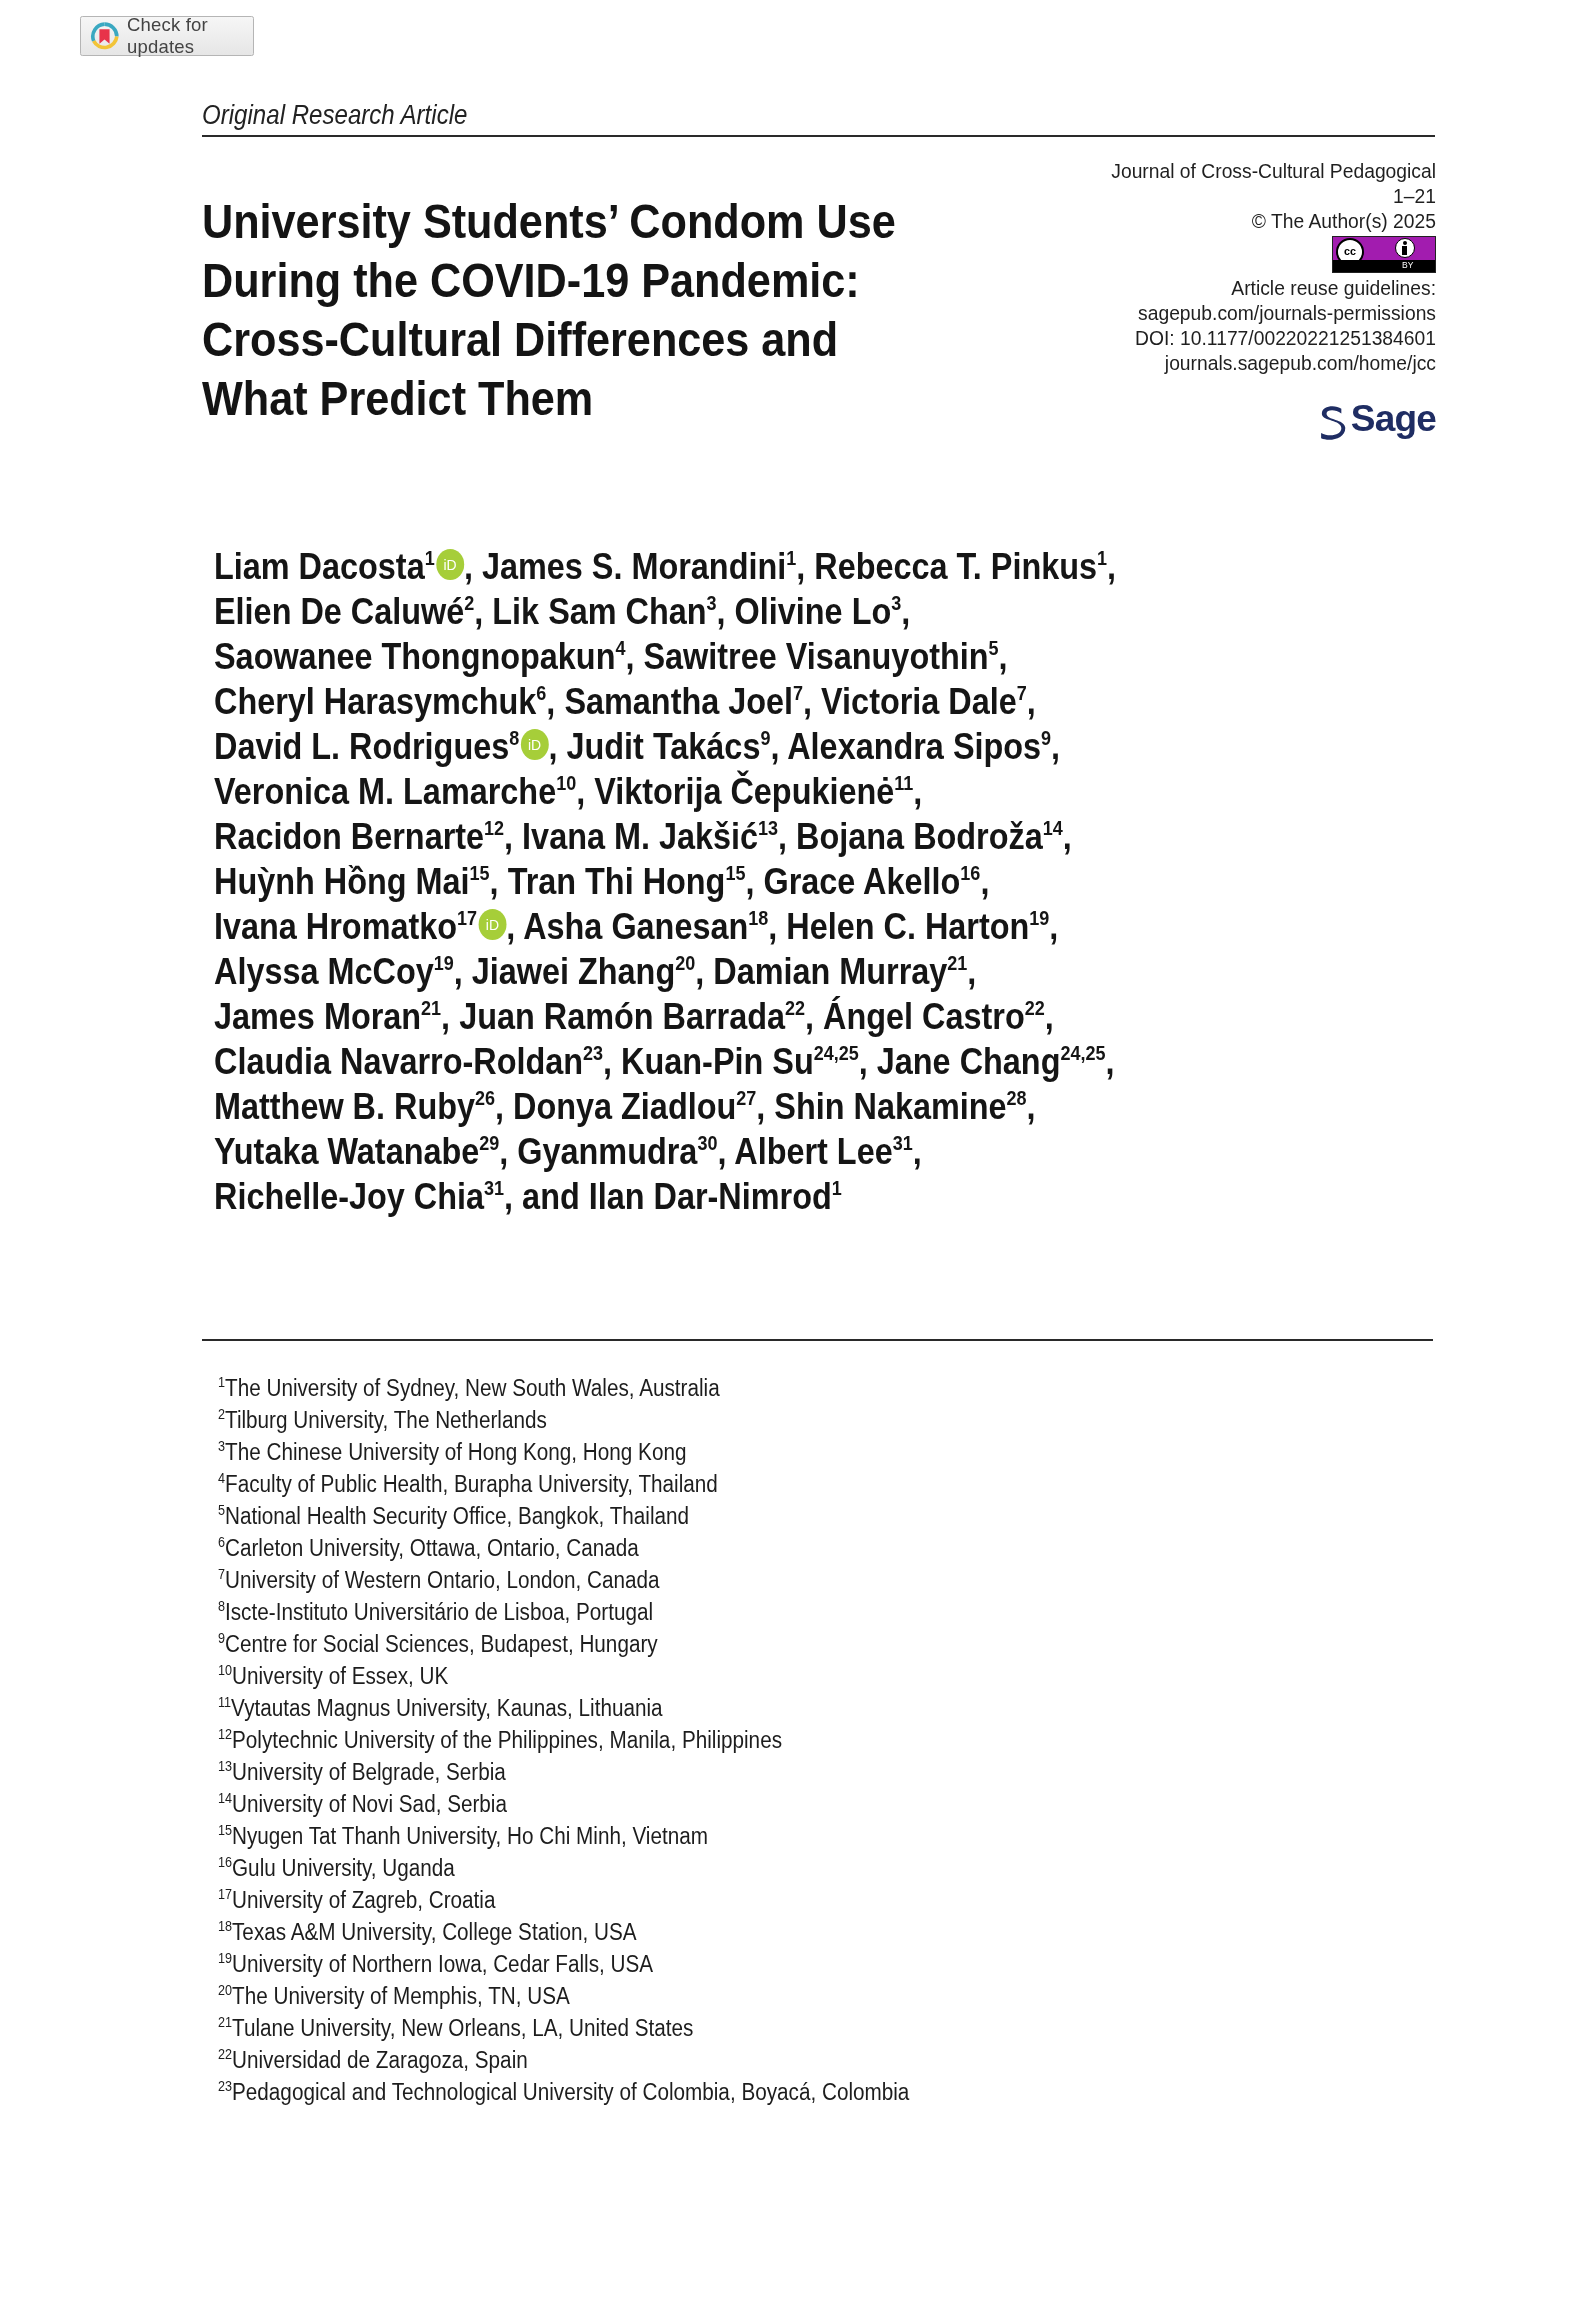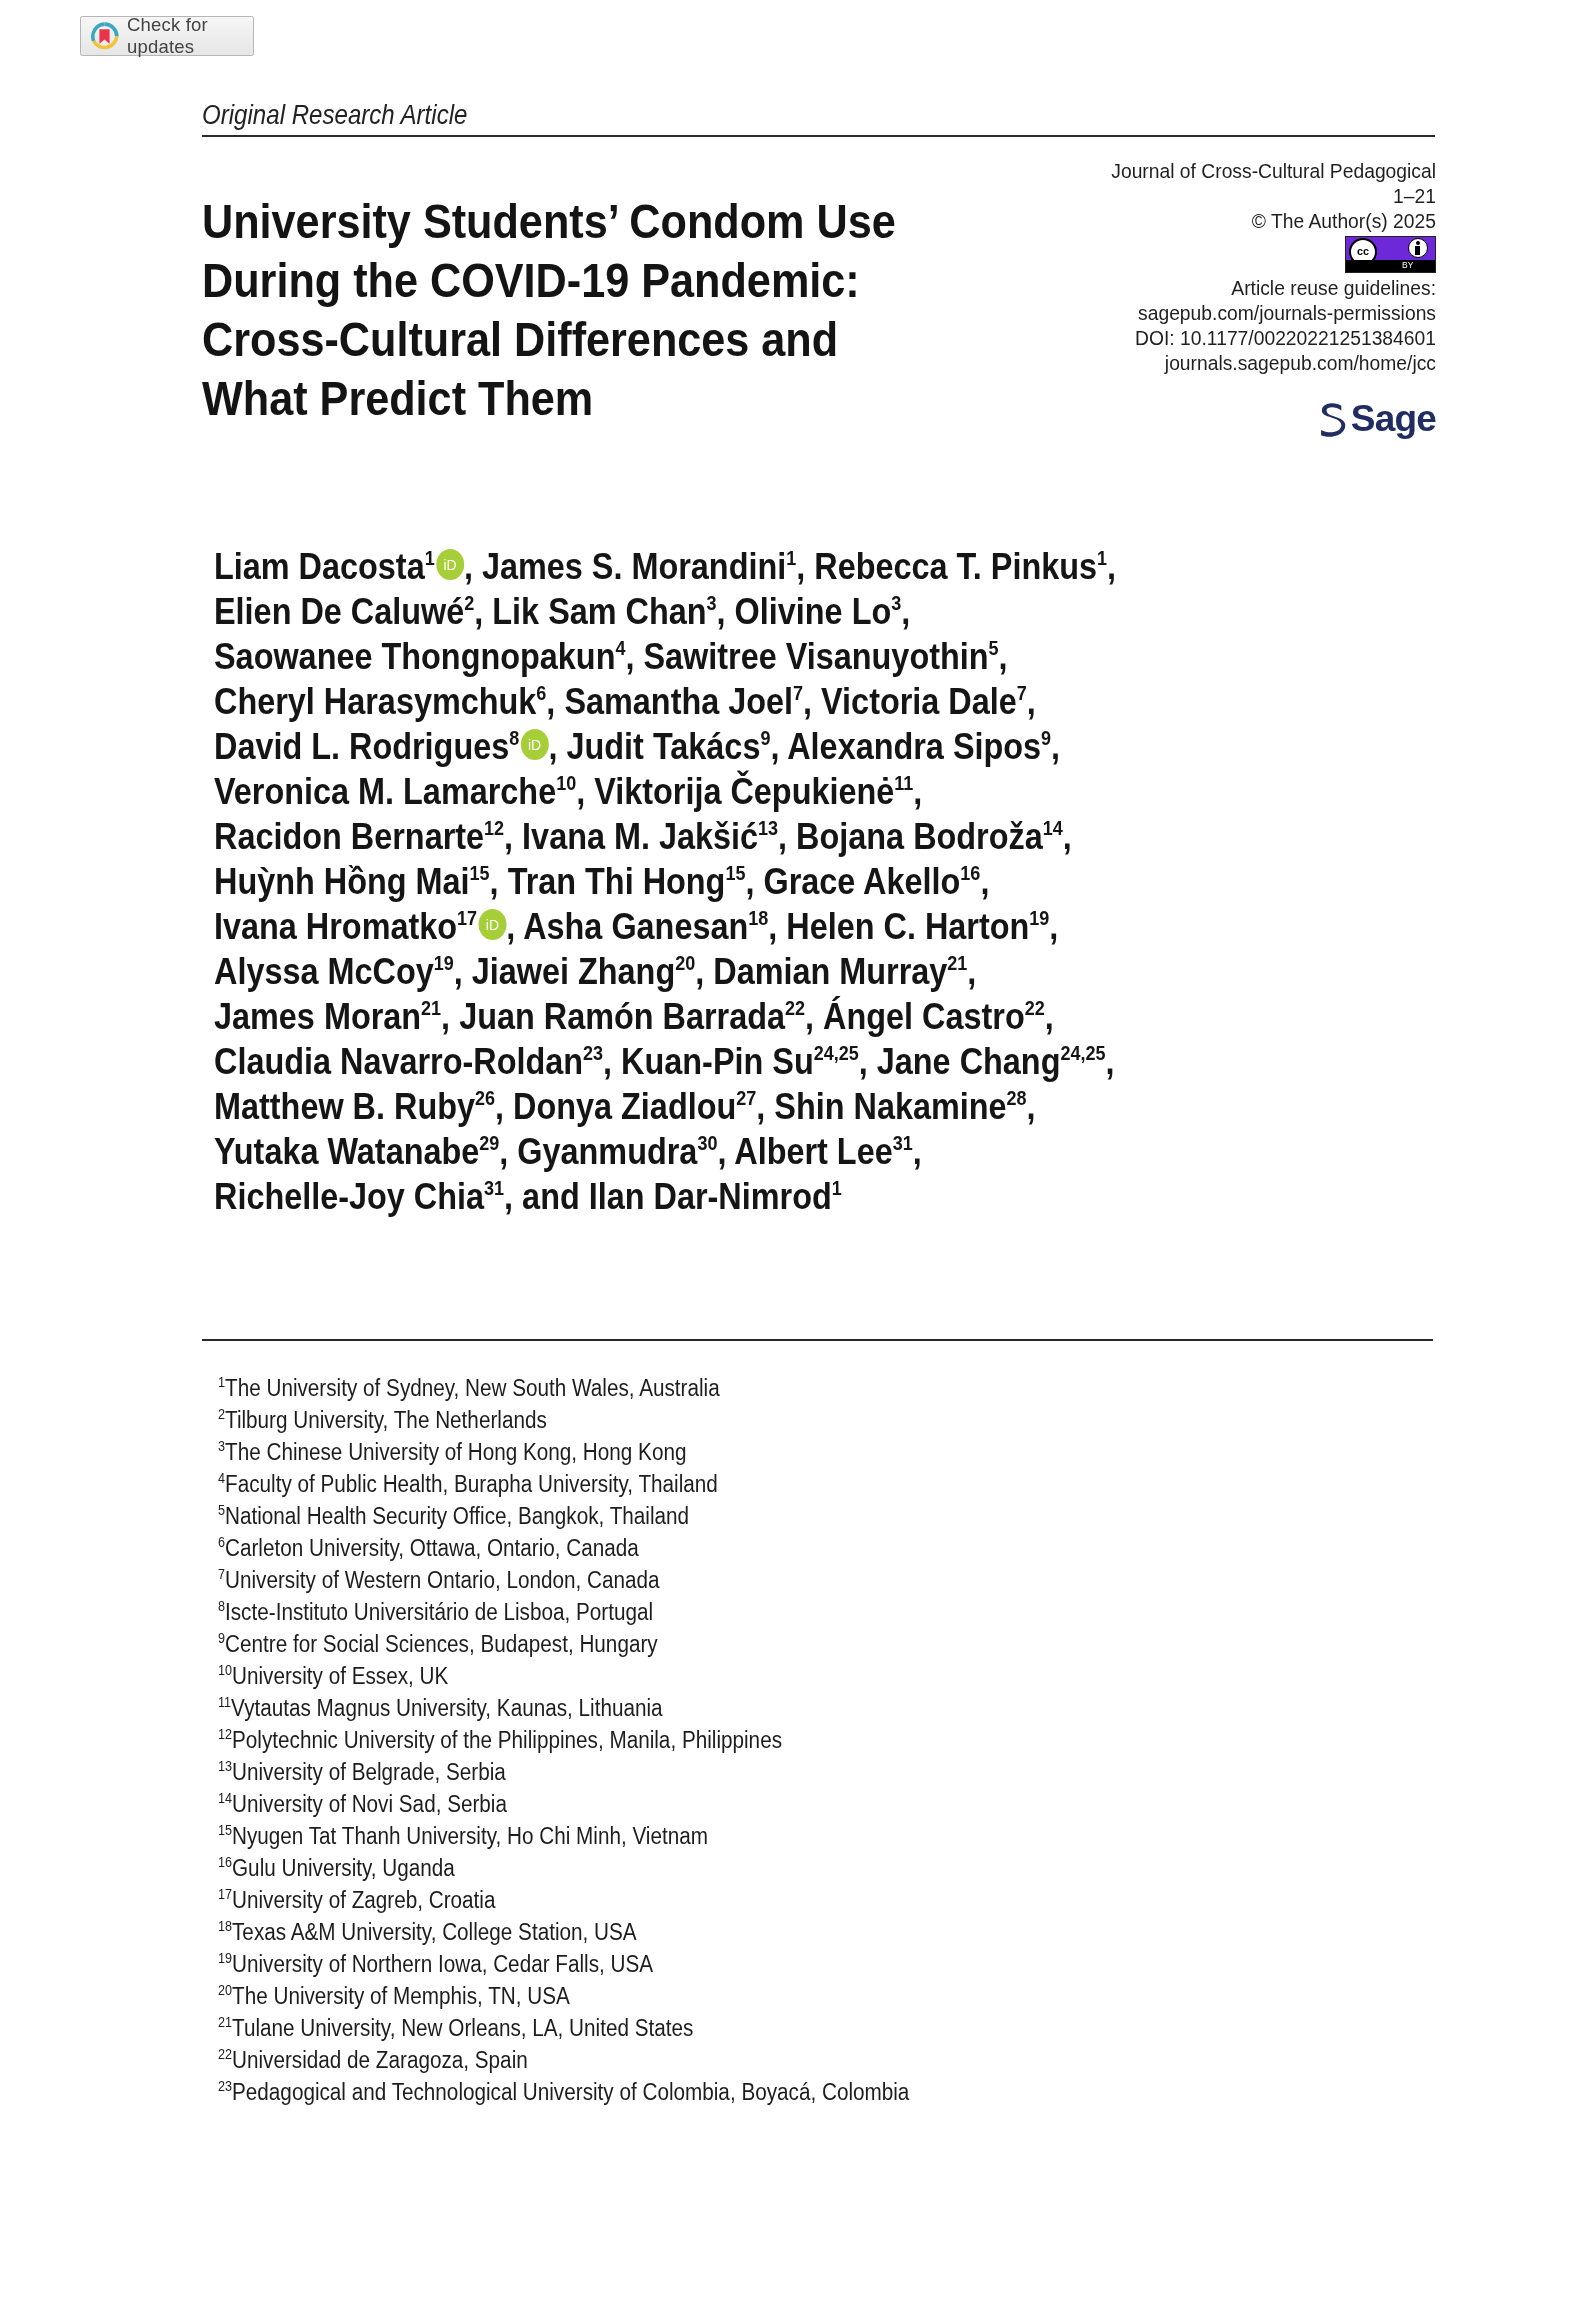--- a/index.html
+++ b/index.html
@@ -29,40 +29,40 @@
     font-size: 48px; line-height: 59px; font-weight: bold; color: #141414;
     transform: scaleX(0.9); transform-origin: left top;
   }
 
   .journal-meta {
     position: absolute; right: 158px; top: 159px; width: 402px; text-align: right;
     font-size: 19.3px; line-height: 25px; color: #1f1f1f;
   }
   .journal-meta div { white-space: nowrap; }
   .cc-badge {
-    display: inline-block; width: 91px; height: 37px; position: relative;
-    background: #6d28d9; border: 1.5px solid #222; box-sizing: border-box; margin: 1.5px 0 3.1px;
+    display: inline-block; width: 104px; height: 37px; position: relative;
+    background: #a21caf; border: 1.5px solid #222; box-sizing: border-box; margin: 1.5px 0 3.1px;
     vertical-align: top;
   }
   .cc-badge .bar { position: absolute; left: 0; right: 0; bottom: 0; height: 11.6px; background: #000; }
   .cc-badge .by { position: absolute; right: 21.6px; bottom: 0; font-size: 8.5px; color: #fff; font-weight: normal; line-height: 11.6px; }
   .cc-badge .cc {
     position: absolute; left: 3.1px; top: 1.5px; width: 28px; height: 28px; border-radius: 50%;
     background: #fff; border: 2.3px solid #000; box-sizing: border-box;
     font-size: 10.8px; font-weight: bold; line-height: 23px; text-align: center; color: #000;
   }
   .cc-badge .person {
     position: absolute; left: 62px; top: 1.5px; width: 20px; height: 20px; border-radius: 50%;
     background: #fff; border: 1.5px solid #000; box-sizing: border-box;
   }
   .cc-badge .person::before { content: ""; position: absolute; left: 7px; top: 2.3px; width: 3.9px; height: 3.9px; border-radius: 50%; background: #000; }
   .cc-badge .person::after { content: ""; position: absolute; left: 6.2px; top: 7px; width: 4.6px; height: 8.5px; background: #000; }
 
   .sage-logo {
-    position: absolute; right: 158px; top: 398px; display: flex; align-items: center; gap: 4.6px;
+    position: absolute; right: 158px; top: 398px; display: flex; align-items: flex-end; gap: 4.6px;
   }
   .sage-logo svg { width: 28px; height: 36px; }
   .sage-word { font-size: 37px; font-weight: bold; color: #1f2d63; letter-spacing: -0.8px; }
 
   .authors {
     position: absolute; left: 202px; top: 532px; width: 1159px; margin: 12px;
     font-size: 36px; line-height: 45px; font-weight: bold; color: #151515;
   }
   .authors .line { white-space: nowrap; transform: scaleX(0.9); transform-origin: left center; }
   .authors sup { font-size: 20px; vertical-align: 14px; line-height: 0; font-weight: bold; }

